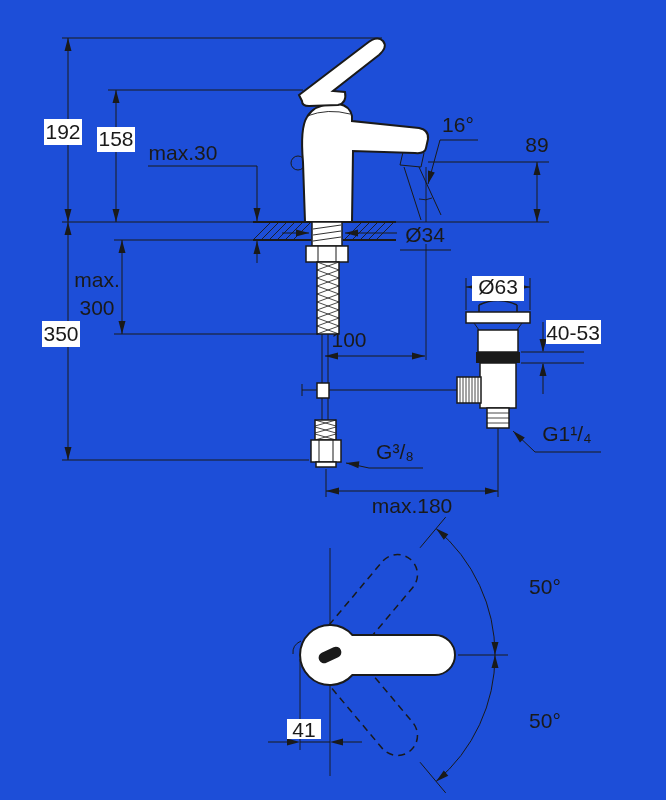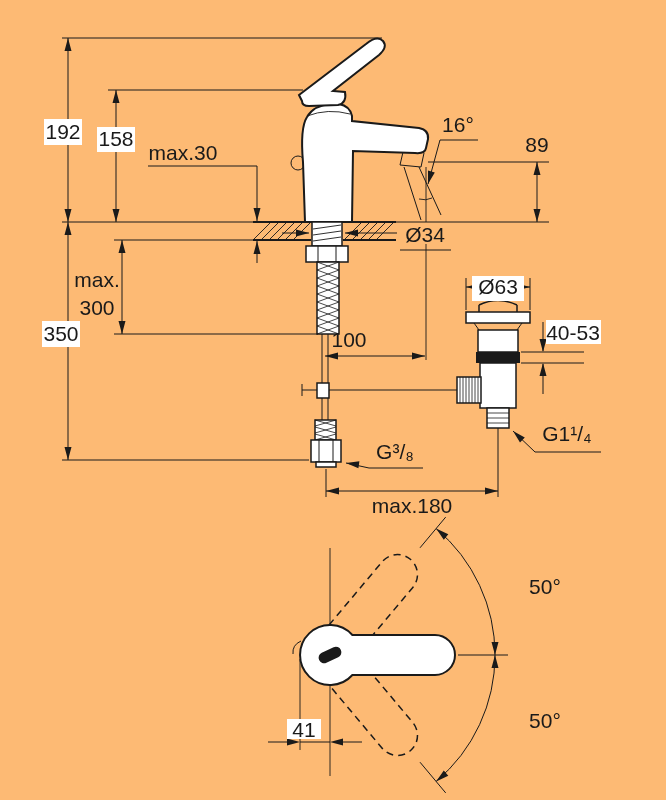--- a/index.html
+++ b/index.html
@@ -1,16 +1,16 @@
 <!DOCTYPE html>
 <html><head>
 <meta charset="utf-8">
 <style>
   html,body{margin:0;padding:0;background:#ffffff;}
-  .page{width:666px;height:800px;background:#fdba74;position:relative;overflow:hidden;}
+  .page{width:666px;height:800px;background:#1d4ed8;position:relative;overflow:hidden;}
   svg{display:block;}
   text{font-family:"Liberation Sans","DejaVu Sans",sans-serif;font-size:21px;fill:#1a1a1a;}
   .ol{stroke:#1a1a1a;stroke-width:2;fill:#fff;}
   .ol-n{stroke:#1a1a1a;stroke-width:2;fill:none;}
   .md{stroke:#1a1a1a;stroke-width:1.5;fill:#fff;}
   .md-n{stroke:#1a1a1a;stroke-width:1.5;fill:none;}
   .tn{stroke:#1a1a1a;stroke-width:1;fill:none;}
   .xt{stroke:#1a1a1a;stroke-width:0.9;fill:none;}
   .ht{stroke:#1a1a1a;stroke-width:0.8;fill:none;}
   .ah{fill:#1a1a1a;stroke:none;}

